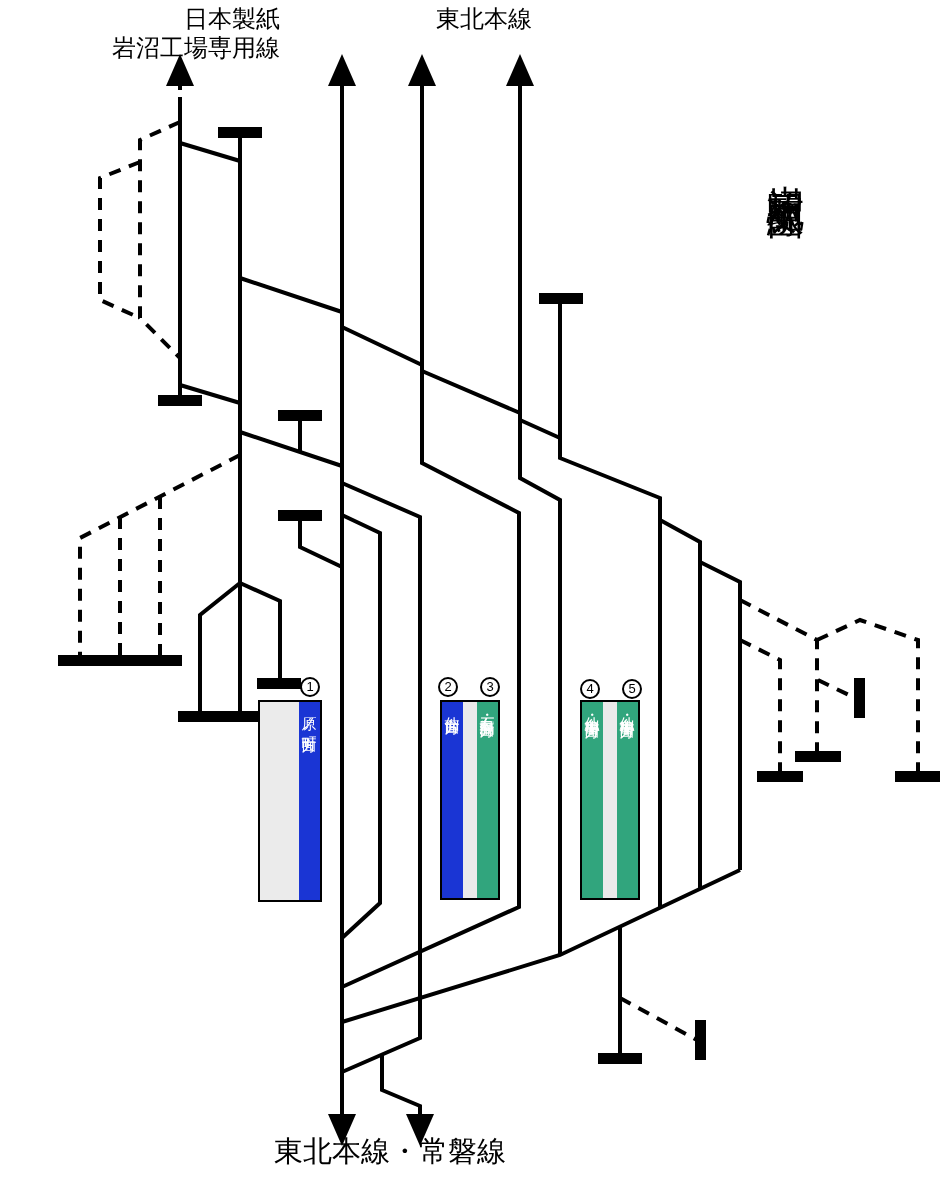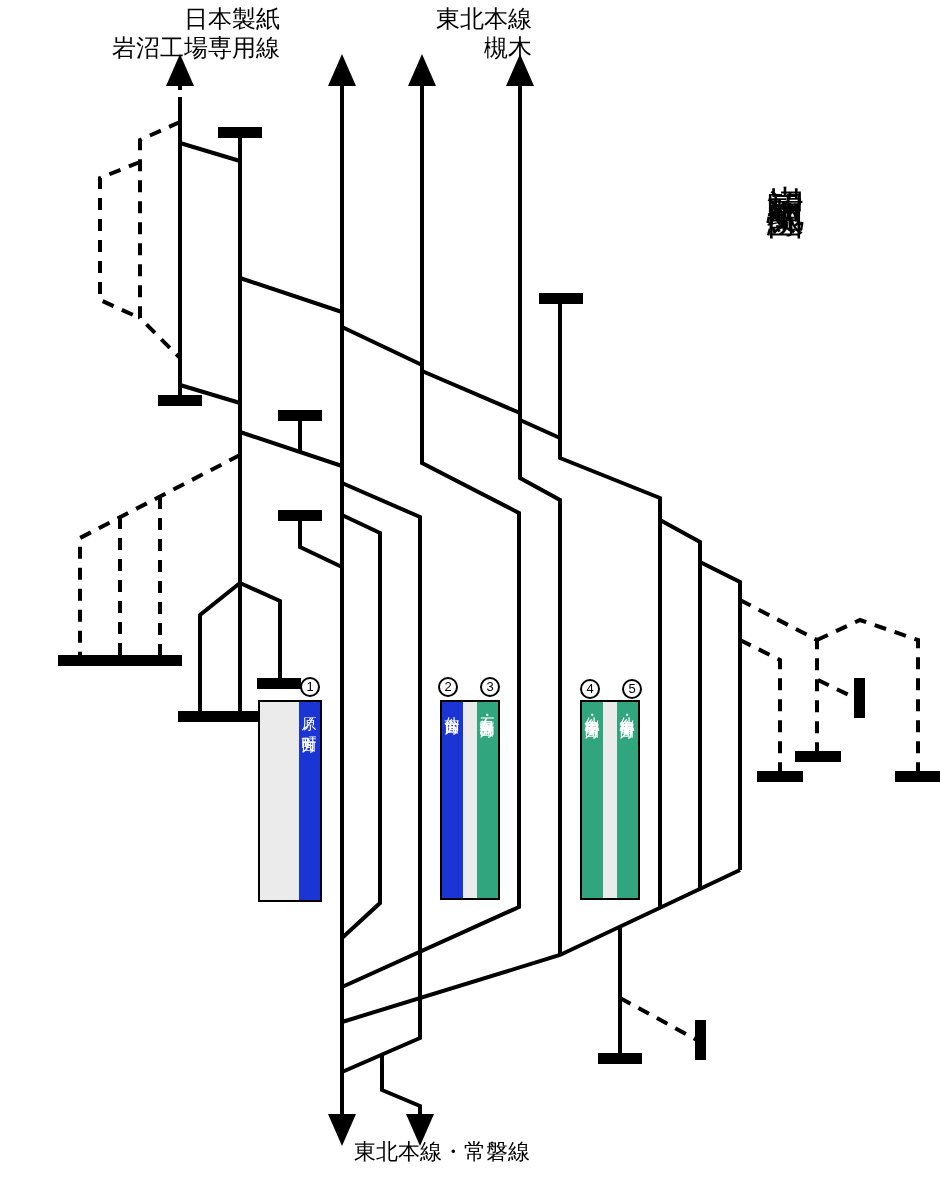--- a/index.html
+++ b/index.html
@@ -19,21 +19,21 @@
   .strip{position:absolute;top:0;height:100%;width:21px;overflow:hidden;}
   .strip .vtxt{
     display:block;width:100%;height:100%;box-sizing:border-box;padding-top:3px;
     writing-mode:vertical-rl;text-orientation:upright;
     color:#fff;font-size:15px;letter-spacing:1px;line-height:21px;text-align:start;
   }
   .num{
     position:absolute;width:20px;height:20px;border:2px solid #000;border-radius:50%;
     background:#fff;box-sizing:border-box;font-size:13px;line-height:16px;text-align:center;
   }
-  #bottom-label{position:absolute;left:250px;top:1136px;width:280px;text-align:right;font-size:22px;line-height:31px;white-space:nowrap;}
+  #bottom-label{position:absolute;left:250px;top:1136px;width:280px;text-align:center;font-size:29px;line-height:31px;white-space:nowrap;}
 </style>
 </head>
 <body>
 
 <div id="stage">
 
   <svg width="940" height="1200" viewBox="0 0 940 1200">
 
     <g stroke="#000" stroke-width="4" fill="none">
       <path d="M180,97 V397"></path>
@@ -95,21 +95,20 @@
       <polygon points="420,1146 406,1114 434,1114"></polygon>
     </g>
   </svg>
 
   <div class="lbl" style="left:90px;top:4px;width:190px;">
     <span class="ln">日本製紙</span>
     <span class="ln">岩沼工場専用線</span>
   </div>
   <div class="lbl" style="left:372px;top:4px;width:160px;">
     <span class="ln">東北本線</span>
-    <span class="ln">槻木</span>
   </div>
 
   <div id="title">岩沼駅配線図</div>
 
   <div class="pbox" style="left:258px;top:700px;width:64px;height:202px;">
     <div class="strip" style="right: 0px; background-color: rgb(26, 53, 212);">
       <span class="vtxt">原ノ町方面</span>
     </div>
   </div>
 

